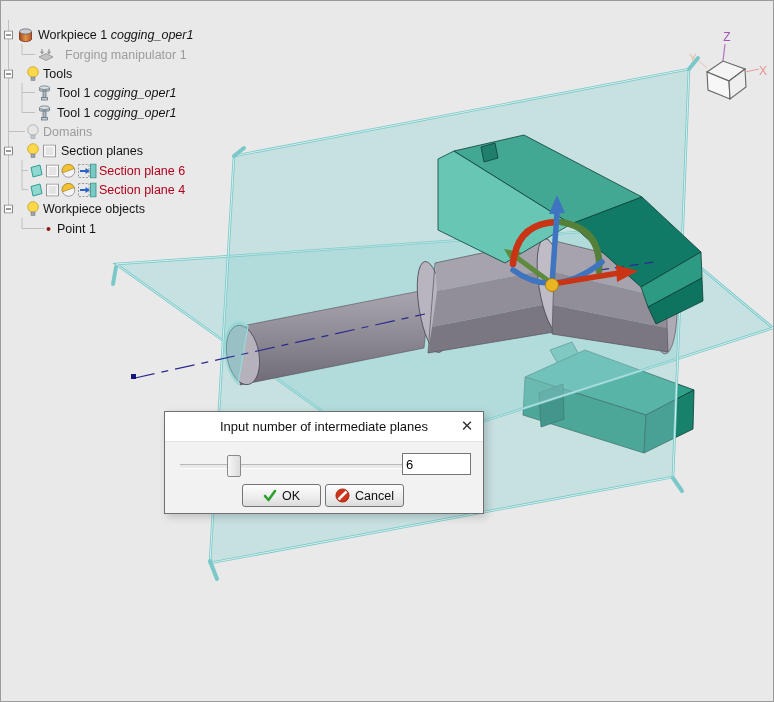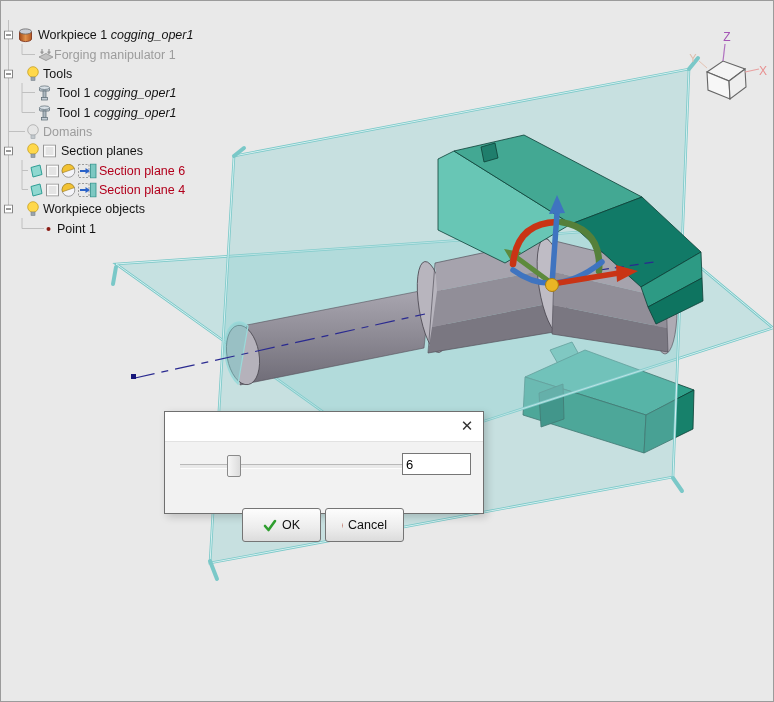--- a/index.html
+++ b/index.html
@@ -26,21 +26,21 @@
   .slider{position:absolute;left:15px;top:12px;width:222px;height:22px;}
   .slider .track{position:absolute;left:0;right:0;top:10px;height:3px;background:#e9e9e9;
                  border-top:1px solid #b9b9b9;border-bottom:1px solid #fdfdfd;}
   .slider .thumb{position:absolute;left:47px;top:1px;width:12px;height:20px;border:1px solid #8a8a8a;
                  border-radius:2px;background:linear-gradient(90deg,#f6f6f6,#dcdcdc);}
   .numinput{position:absolute;left:237px;top:11px;width:64px;height:20px;border:1px solid #767676;
             background:#fff;font:13px "Liberation Sans",sans-serif;padding:0 0 0 3px;}
   .btn{position:absolute;top:42px;height:23px;width:79px;border:1px solid #757575;border-radius:3px;
        background:linear-gradient(#fdfdfd 0%,#ececec 60%,#dcdcdc 100%);
        font:12.5px "Liberation Sans",sans-serif;color:#111;display:inline-flex;align-items:center;
-       justify-content:center;gap:5px;padding:16px;margin-top:24px;}
+       justify-content:center;gap:5px;padding:9px;}
   .btn-ok{left:77px;} .btn-cancel{left:160px;}
 </style>
 </head>
 <body>
 
 <div class="window">
 
   <svg class="scene" width="772" height="700" viewBox="0 0 772 700">
     <defs>
       <linearGradient id="gCyl" x1="0" y1="0" x2="0" y2="1">
@@ -177,21 +177,21 @@
       <span class="tx" style="left:37px"><span>Workpiece 1 </span><i class="tsuffix">cogging_oper1</i></span>
     </div>
 
     <div class="trow" style="top:44px">
       <span class="it" style="left:36px">
         <svg width="18" height="14">
           <polygon points="2,9 9,5.5 16,9 9,12.5" fill="#c2c2c2" stroke="#8f8f8f" stroke-width="0.8"></polygon>
           <path d="M5,1 L5,5 M3.6,3.6 L5,5.4 L6.4,3.6" stroke="#9a9a9a" stroke-width="1.2" fill="none"></path>
           <path d="M12,1 L12,5 M10.6,3.6 L12,5.4 L13.4,3.6" stroke="#9a9a9a" stroke-width="1.2" fill="none"></path>
         </svg></span>
-      <span class="tx muted" style="left:53px">Forging manipulator 1</span>
+      <span class="tx muted" style="left:64px">Forging manipulator 1</span>
     </div>
 
     <div class="trow" style="top:63px">
       <span class="it" style="left:3px">
         <svg width="9" height="9">
             <rect x="0.5" y="0.5" width="8" height="8" fill="#fff" stroke="#848484"></rect>
             <line x1="2" y1="4.5" x2="7" y2="4.5" stroke="#333"></line>
           </svg></span>
       <span class="it" style="left:26px">
         <svg width="12" height="16">
@@ -319,20 +319,21 @@
       <span class="it" style="left:45px">
         <svg width="5" height="5">
             <circle cx="2.5" cy="2.5" r="2" fill="#8b1d15"></circle>
           </svg></span>
       <span class="tx" style="left:56px">Point 1</span>
     </div>
   </div>
 
   <div class="dialog">
     <div class="dlg-title">
+      <span>Input number of intermediate planes</span>
       <button class="dlg-close">✕</button>
     </div>
     <div class="dlg-body">
       <div class="slider">
         <div class="track"></div>
         <div class="thumb"></div>
       </div>
       <input class="numinput" type="text" value="6" style="">
       <button class="btn btn-ok">
         <svg width="14" height="13">

